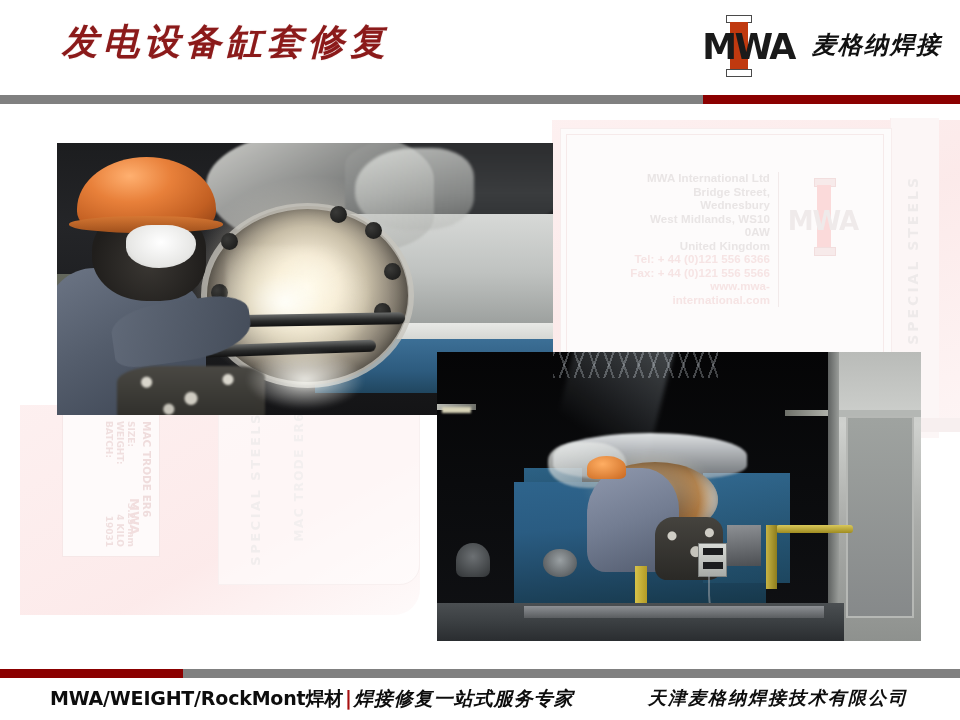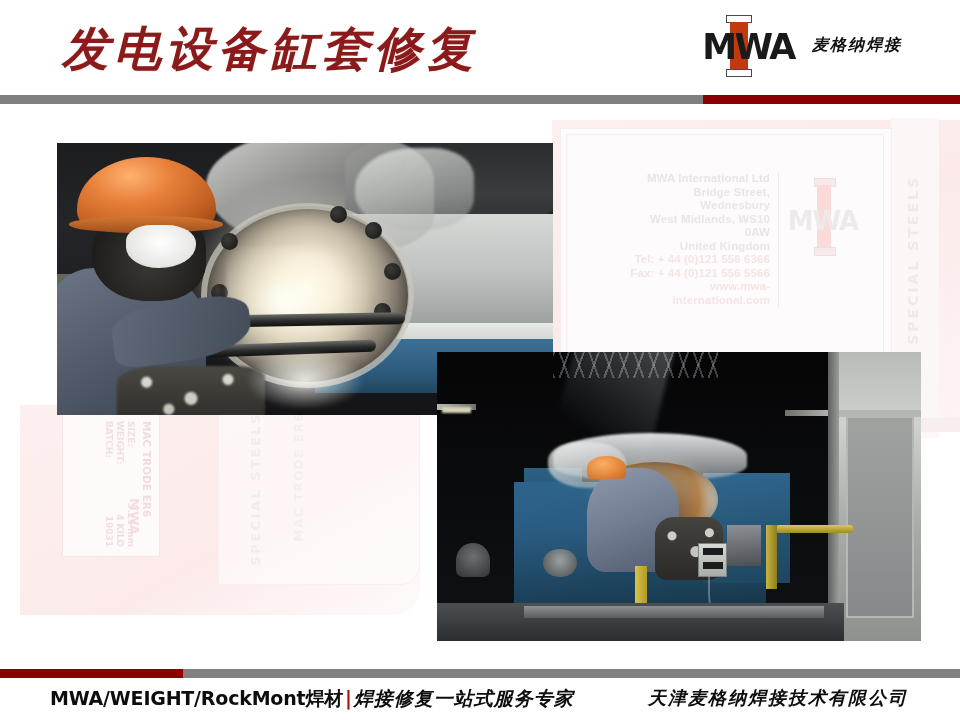--- a/index.html
+++ b/index.html
@@ -187,21 +187,21 @@
     border: 1px solid #f8f0f0;
     background: rgba(255,253,253,.6);
     border-radius: 0 0 20px 0;
   }
 
   
   .title {
     position: absolute;
     left: 62px; top: 18px;
     font-family: "DejaVu Sans", "Liberation Sans", sans-serif;
-    font-size: 47px;
+    font-size: 36px;
     font-weight: 700;
     font-style: italic;
     color: #8b1a1a;
     letter-spacing: 5px;
     white-space: nowrap;
     text-shadow: 0 0 1px rgba(139,26,26,.4);
   }
   .logo {
     position: absolute;
     left: 690px; top: 12px;
@@ -235,21 +235,21 @@
     width: 116px;
     text-align: center;
     font-family: "DejaVu Sans", sans-serif;
     font-size: 35px;
     font-weight: 800;
     letter-spacing: -2.5px;
     color: #1a1a1a;
   }
   .logo-cn {
     font-family: "DejaVu Sans", "Liberation Sans", sans-serif;
-    font-size: 16px;
+    font-size: 24px;
     font-weight: 700;
     font-style: italic;
     color: #111111;
     letter-spacing: 2px;
     margin-left: 6px;
     white-space: nowrap;
   }
 
   .hdr-rule {
     position: absolute;

